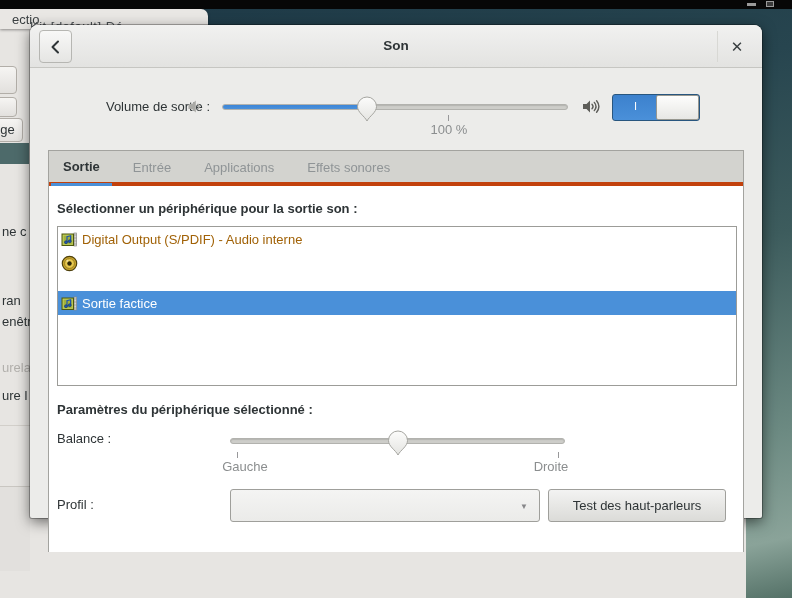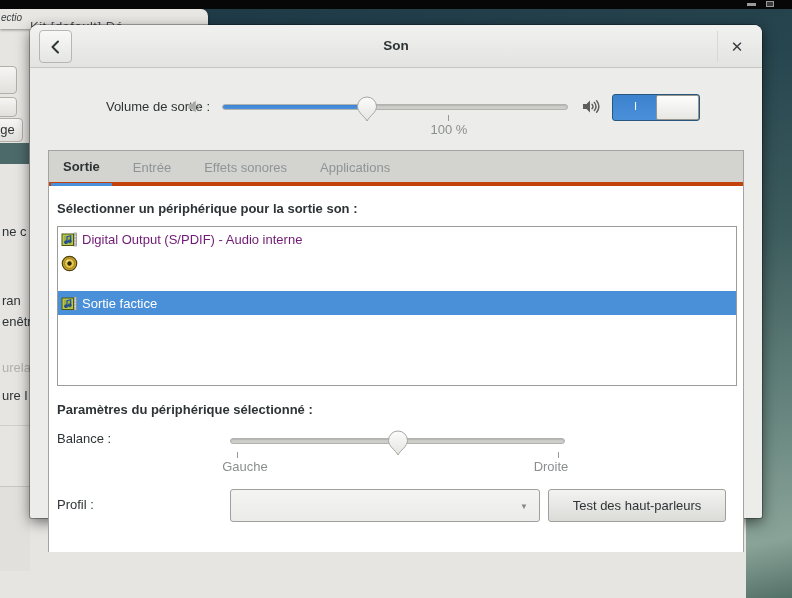--- a/index.html
+++ b/index.html
@@ -10,21 +10,21 @@
 
   
   .top-strip { position:absolute; left:0; top:0; width:792px; height:9px; background:#070707; z-index:3; }
   .win-ctrl-a { position:absolute; top:3px; left:747px; width:9px; height:3px; background:#9a9a9a; }
   .win-ctrl-b { position:absolute; top:1px; left:766px; width:8px; height:6px; border:1px solid #9a9a9a; background:#3a3a3a; }
 
   
   .bg-window-body { position:absolute; left:0; top:28px; width:746px; height:570px; background:#e7e5e2; z-index:1; }
   .bg-titlebar { position:absolute; left:0; top:9px; width:208px; height:20px; background:#e9e7e4;
     border-radius:0 7px 0 0; box-shadow:0 1px 3px rgba(0,0,0,.4); z-index:1; overflow:hidden; }
-  .bg-title-frag { position:absolute; left:1px; top:3px; color:#3a3f41; font-size:10px;font-style:italic; }
+  .bg-title-frag { position:absolute; left:12px; top:3px; color:#3a3f41; font-size:13px; }
   .bg-title-clip { position:absolute; left:30px; top:10px; color:#4a4f52; font-size:13px; height:9px; overflow:hidden; letter-spacing:.5px; }
   .frag-btn { position:absolute; background:linear-gradient(#f6f5f3,#e2e0dd); border:1px solid #b2aea8; border-radius:4px; }
   .frag-teal { position:absolute; left:0; top:143px; width:29px; height:21px; background:#4d6a6a; z-index:1; }
   .frag-text { position:absolute; left:2px; color:#2e3436; font-size:13px; white-space:nowrap; z-index:1; }
   .frag-text.dim { color:#b2b0ac; }
   .frag-divider { position:absolute; left:0; top:425px; width:30px; height:1px; background:#d2cfca; z-index:1; }
   .frag-footer { position:absolute; left:0; top:486px; width:30px; height:85px; background:#e2e0dd; border-top:1px solid #c9c6c1; z-index:1; }
 
   
   .dialog { position:absolute; left:30px; top:25px; width:732px; height:493px; background:#ececea;
@@ -62,21 +62,21 @@
   .notebook { position:absolute; left:18px; top:125px; width:696px; height:402px; border:1px solid #a3a39f; background:#fff; }
   .tabbar { position:absolute; left:0; top:0; width:100%; height:35px; background:#d3d3cf; border-bottom:4px solid #c2410c; display:flex; }
   .tab { height:35px; line-height:34px; padding:0 12px; margin-right:9px; color:#8f9496; cursor:pointer; }
   .tab:first-child { margin-left:2px; }
   .tab.active { color:#2e3436; font-weight:bold; border-bottom:3px solid #4a90d9; line-height:32px; }
   .tab-content { position:absolute; left:0; top:36px; width:694px; height:365px; background:#ffffff; }
 
   .section-h { position:absolute; left:8px; font-weight:bold; color:#2e3436; }
   .listbox { position:absolute; left:8px; top:39px; width:680px; height:160px; background:#fff; border:1px solid #9c9c98; }
   .dev-row { height:24px; display:flex; align-items:center; padding-left:3px; cursor:pointer; }
-  .dev-row .dev-label { margin-left:4px; color:#701a75; }
+  .dev-row .dev-label { margin-left:4px; color:#a16207; }
   .dev-row.selected { background:#4a90d9;margin-top:16px; }
   .dev-row.selected .dev-label { color:#ffffff; }
   .dev-icon { width:17px; height:17px; flex:0 0 17px; }
 
   .bal-label { position:absolute; left:8px; top:244px; color:#2e3436; }
   .bal-track { position:absolute; left:181px; top:251px; width:335px; height:6px; background:#cdcdc9; border:1px solid #b2b2ae;
     border-radius:3px; box-shadow:inset 0 1px 1px rgba(0,0,0,.12); }
   .bal-handle { left:338px; top:243px; }
   .bal-tick { position:absolute; top:265px; width:1px; height:6px; background:#98989a; }
   .bal-tick-l { left:188px; } .bal-tick-r { left:509px; }
@@ -162,22 +162,22 @@
     </svg>
     <div class="switch">
       <span class="switch-on-glyph">I</span>
       <div class="switch-knob"></div>
     </div>
 
     <div class="notebook">
       <div class="tabbar">
         <div class="tab active">Sortie</div>
         <div class="tab">Entrée</div>
+        <div class="tab">Applications</div>
         <div class="tab">Effets sonores</div>
-        <div class="tab">Applications</div>
       </div>
 
       <div class="tab-content">
         <div class="section-h" style="top:14px;">Sélectionner un périphérique pour la sortie son :</div>
 
         <div class="listbox">
           <div class="dev-row">
             <svg class="dev-icon" viewBox="0 0 17 17">
               <rect x="13" y="2" width="2.6" height="13" fill="#d6d6d2" stroke="#8a8a86" stroke-width="0.7"></rect>
               <path d="M13 4 h2.6 M13 7 h2.6 M13 10 h2.6 M13 13 h2.6" stroke="#8a8a86" stroke-width="0.6"></path>

